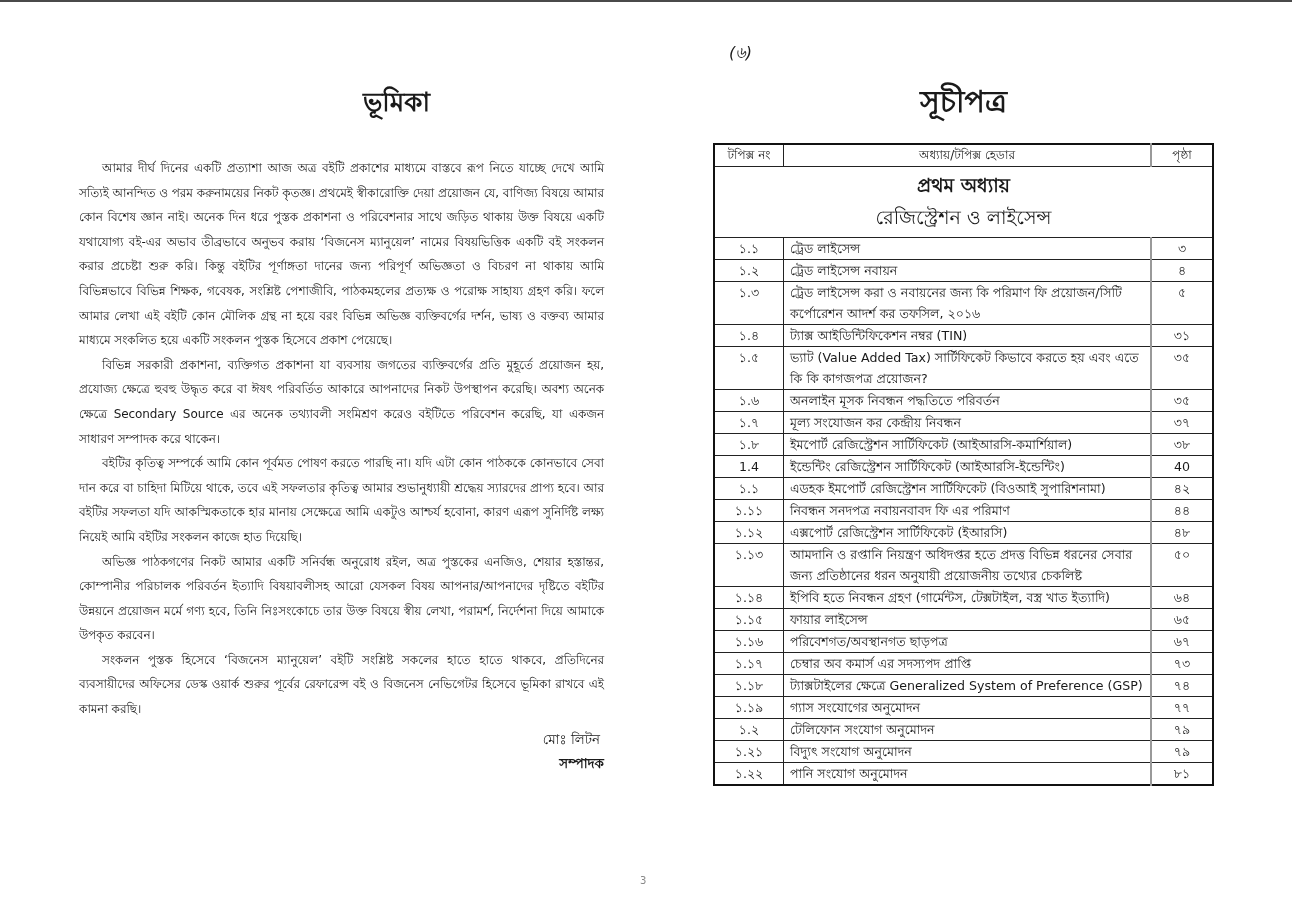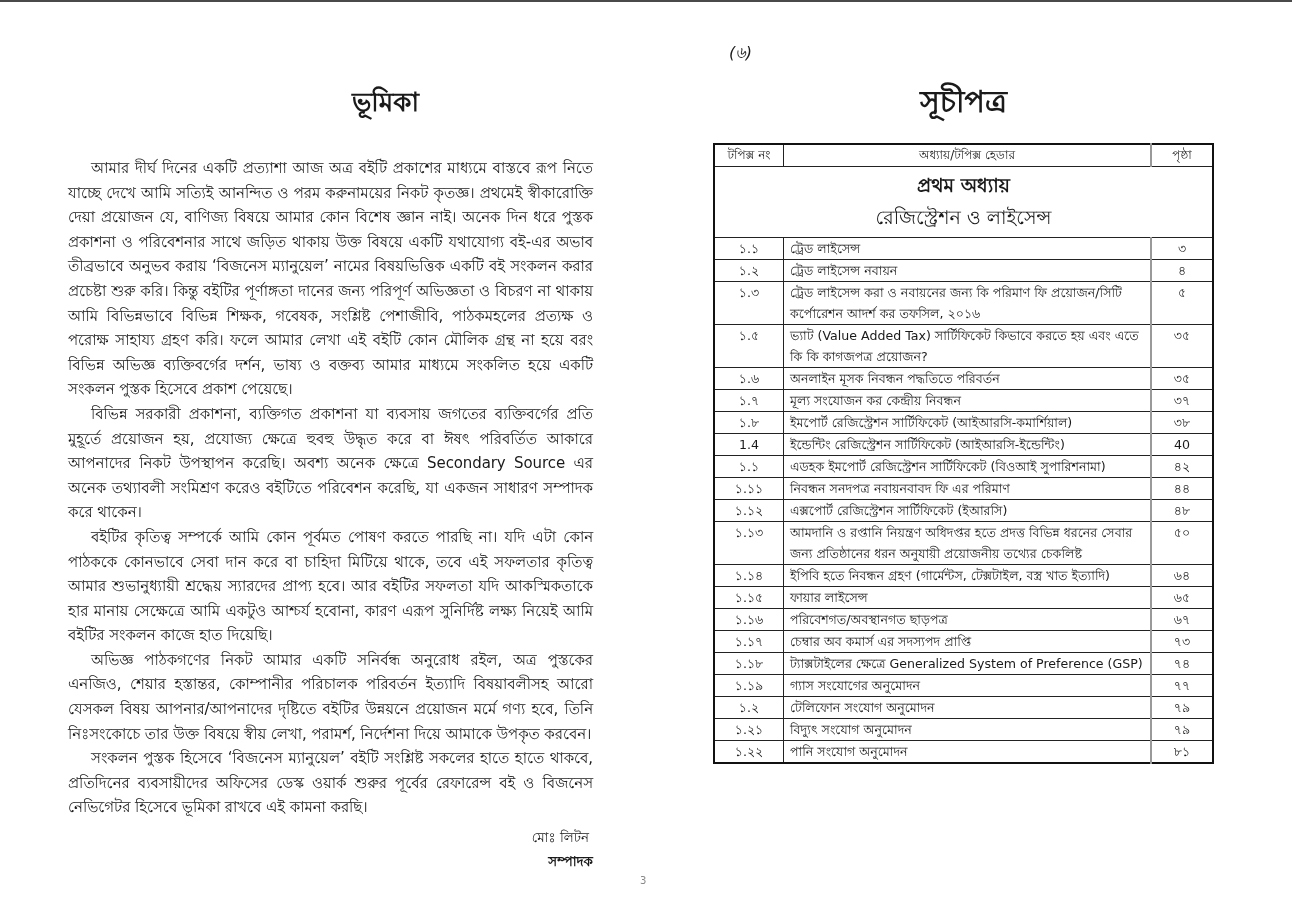--- a/index.html
+++ b/index.html
@@ -3,27 +3,27 @@
   <meta charset="utf-8">
   <style>
     html, body { margin: 0; padding: 0; }
     body {
       width: 1292px; height: 912px; background: #ffffff; position: relative; overflow: hidden;
       font-family: "DejaVu Sans", sans-serif; color: #1a1a1a;
     }
     .top-rule { position: absolute; left: 0; top: 0; width: 1292px; height: 2px; background: #4a4a4a; }
 
     
-    .left-page { position: absolute; left: 68px; top: 70px; width: 525px; }
+    .left-page { position: absolute; left: 79px; top: 70px; width: 525px; }
     .left-title {
       text-align: center; font-size: 26px; font-weight: bold; margin: 12px 0 30px 110px;
       font-family: "DejaVu Serif", serif;
     }
     .para {
-      font-size: 15px; line-height: 24.6px; text-align: justify; text-indent: 23px;
+      font-size: 12px; line-height: 24.6px; text-align: justify; text-indent: 23px;
       margin: 0; letter-spacing: -0.1px;
     }
     .sign { text-align: right; font-size: 13.4px; line-height: 24px; margin: 0; }
     .sign.name { margin-top: 6px; padding-right: 4px; }
     .sign.role { padding-right: 0; font-weight: bold; }
     .page-num { position: absolute; left: 640px; top: 875px; font-size: 10px; color: #888; }
 
     
     .right-page { position: absolute; left: 713px; top: 40px; width: 501px; }
     .roman-num { font-size: 16px; font-style: italic; margin-left: 16px; height: 22px; }
@@ -86,20 +86,25 @@
         </tr>
         <tr>
           <td class="c-num">১.২</td>
           <td>ট্রেড লাইসেন্স নবায়ন</td>
           <td class="c-page">৪</td>
         </tr>
         <tr>
           <td class="c-num">১.৩</td>
           <td>ট্রেড লাইসেন্স করা ও নবায়নের জন্য কি পরিমাণ ফি প্রয়োজন/সিটি কর্পোরেশন আদর্শ কর তফসিল, ২০১৬</td>
           <td class="c-page">৫</td>
+        </tr>
+        <tr>
+          <td class="c-num">১.৪</td>
+          <td>ট্যাক্স আইডিন্টিফিকেশন নম্বর (TIN)</td>
+          <td class="c-page">৩১</td>
         </tr>
         <tr>
           <td class="c-num">১.৫</td>
           <td>ভ্যাট (Value Added Tax) সার্টিফিকেট কিভাবে করতে হয় এবং এতে কি কি কাগজপত্র প্রয়োজন?</td>
           <td class="c-page">৩৫</td>
         </tr>
         <tr>
           <td class="c-num">১.৬</td>
           <td>অনলাইন    মূসক নিবন্ধন পদ্ধতিতে পরিবর্তন</td>
           <td class="c-page">৩৫</td>

